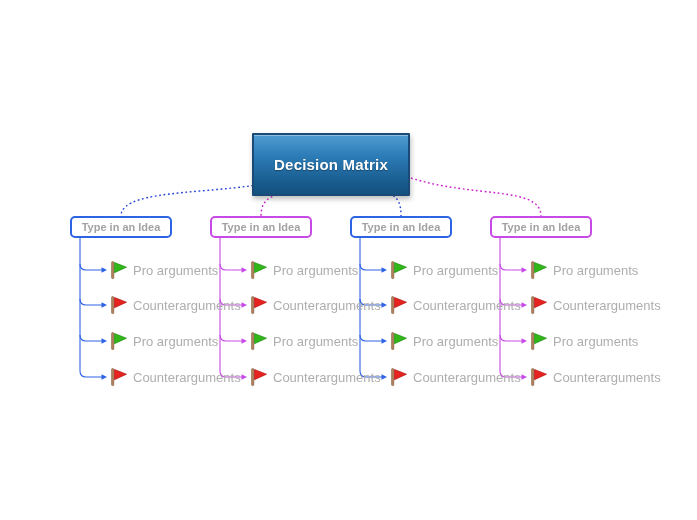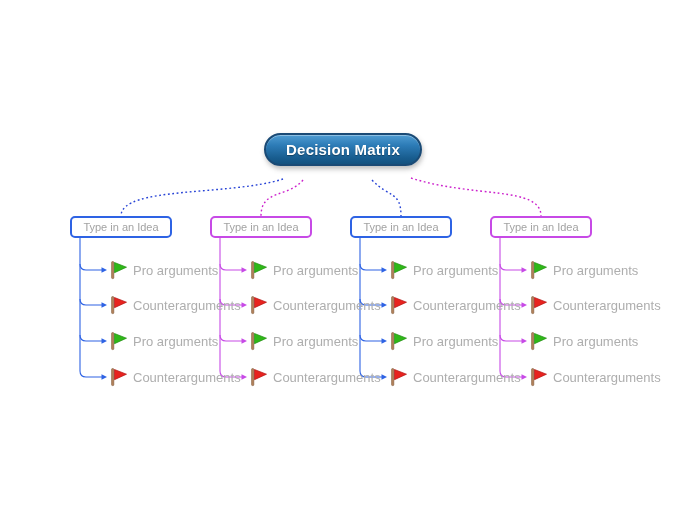--- a/index.html
+++ b/index.html
@@ -1,37 +1,37 @@
 <!DOCTYPE html>
 <html><head>
 <meta charset="utf-8">
 <style>
   html,body{margin:0;padding:0;background:#ffffff;}
   body{font-family:"Liberation Sans", sans-serif;}
   .canvas{position:relative;width:697px;height:520px;background:#ffffff;overflow:hidden;}
   .overlay{position:absolute;left:0;top:0;width:697px;height:520px;z-index:1;}
 
   .root-node{
-    position:absolute;left:264px;top:133px;width:158px;height:33px;z-index:3;
-    box-sizing:border-box;border:2px solid #1a4a75;border-radius:19px;
+    position:absolute;left:252px;top:133px;width:158px;height:63px;z-index:3;
+    box-sizing:border-box;border:2px solid #1a4a75;border-radius:1px;
     background:linear-gradient(to bottom,#4f9cd2 0%,#2d7cb7 35%,#185c8e 80%,#14527f 100%);
     box-shadow:1px 3px 5px rgba(70,70,70,.35), inset 0 1px 0 rgba(255,255,255,.35);
     display:flex;align-items:center;justify-content:center;cursor:pointer;
   }
   .root-node span{
     color:#ffffff;font-weight:bold;font-size:15px;letter-spacing:.2px;
     text-shadow:0 1px 1px rgba(0,0,0,.35);
   }
 
   .idea-node{
     position:absolute;top:216px;width:102px;height:22px;z-index:3;
     box-sizing:border-box;background:#ffffff;border-radius:5px;
     display:flex;align-items:center;justify-content:center;cursor:pointer;
   }
-  .idea-node span{color:#a3a3a3;font-weight:normal;font-size:11px;white-space:nowrap;}
+  .idea-node span{color:#a3a3a3;font-weight:bold;font-size:11px;white-space:nowrap;}
   .idea-node.blue{border:2px solid #2e63e4;}
   .idea-node.magenta{border:2px solid #c74ae6;}
 
   .child-row{
     position:absolute;height:22px;z-index:3;
     display:flex;align-items:center;gap:5px;cursor:pointer;
   }
   .child-row span{color:#aeaeae;font-size:13px;white-space:nowrap;}
   .flag{display:block;}
 </style>

